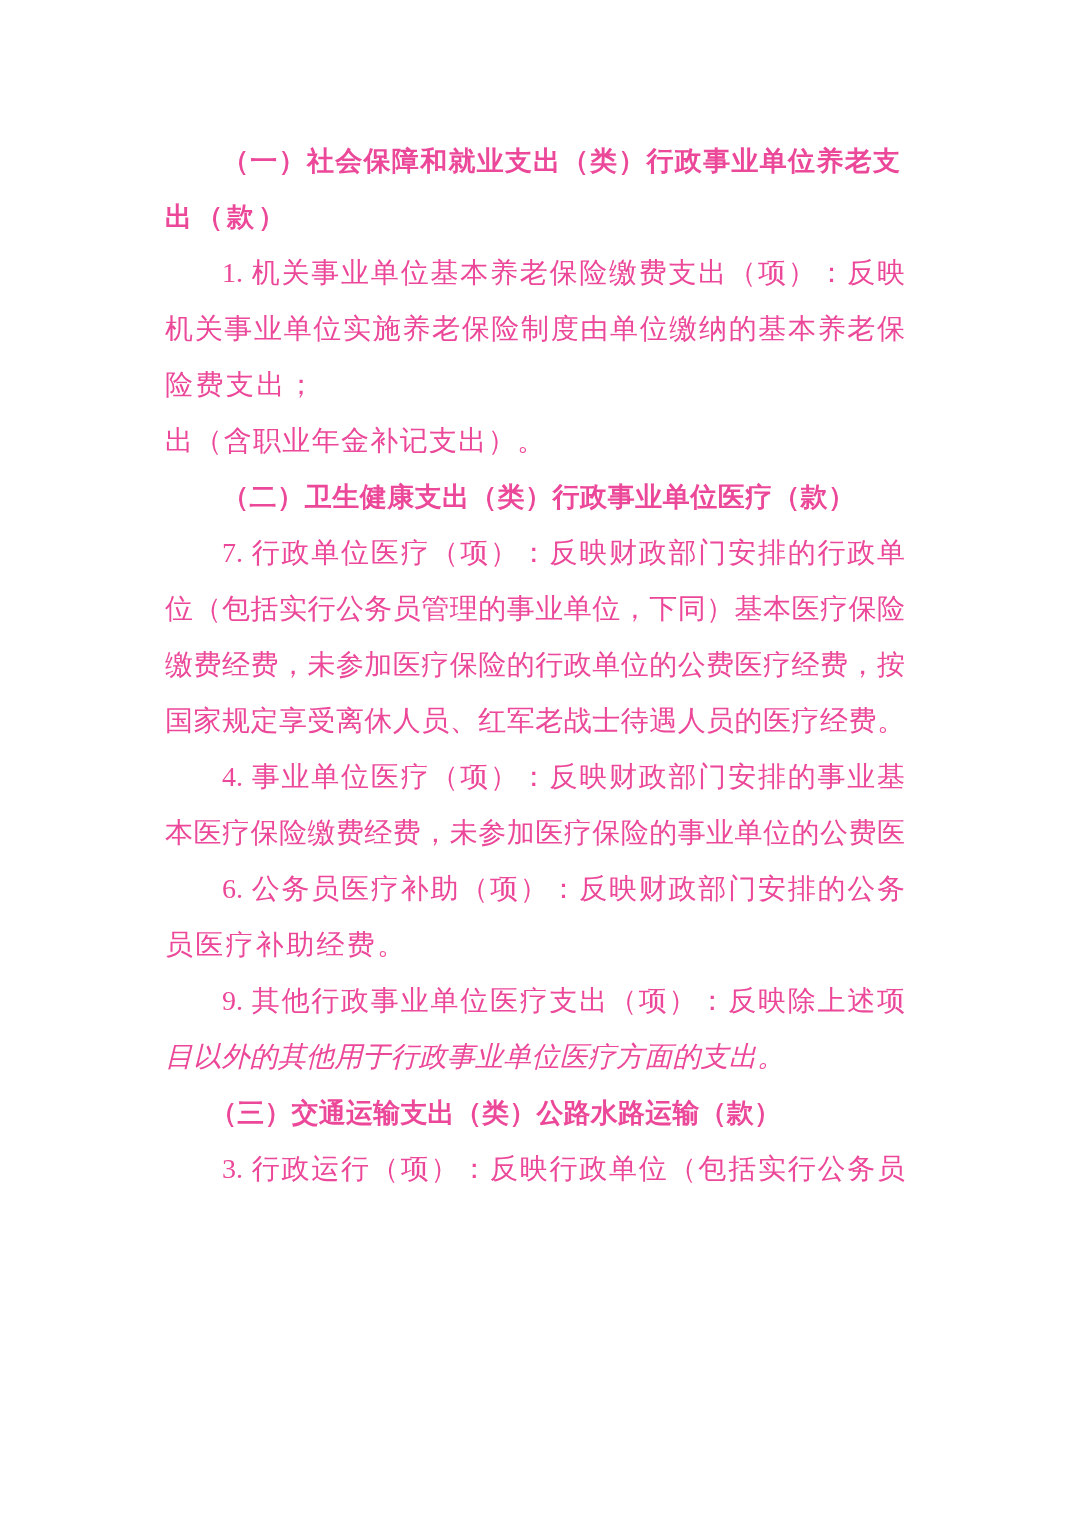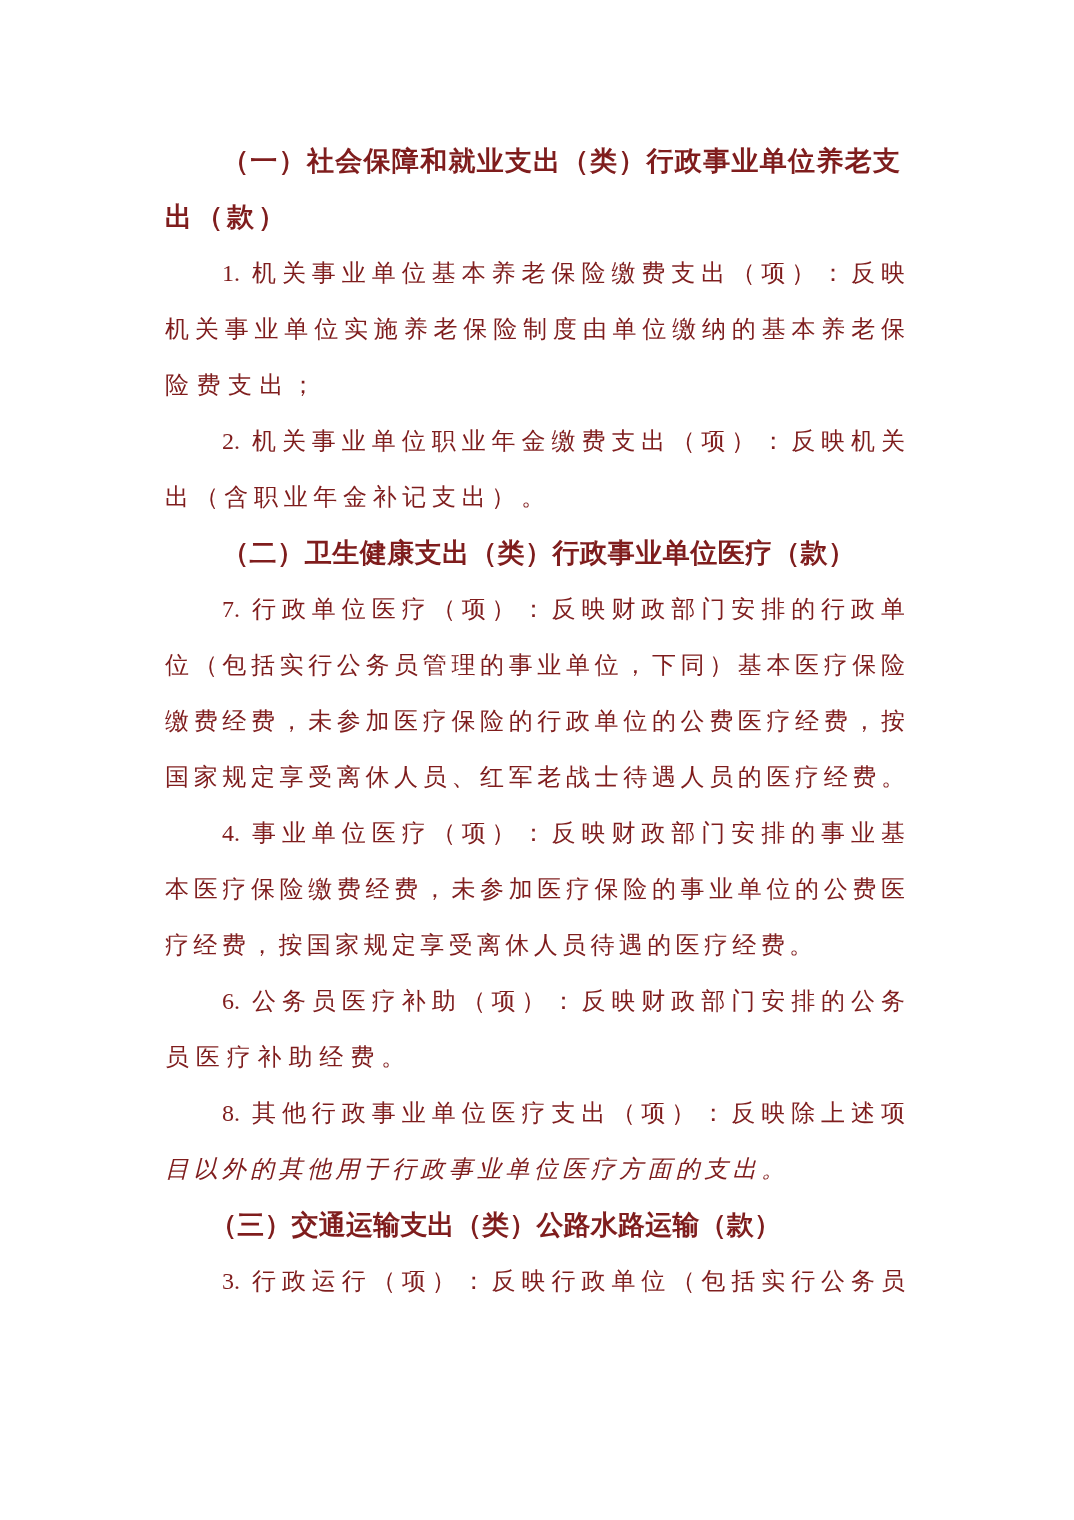--- a/index.html
+++ b/index.html
@@ -7,32 +7,32 @@
     padding: 0;
     background: #ffffff;
   }
   .page {
     position: relative;
     width: 1074px;
     height: 1520px;
     background: #ffffff;
     overflow: hidden;
     font-family: "Liberation Serif", "DejaVu Serif", serif;
-    color: #7f1d1d;
+    color: #ec4899;
   }
   .content {
     padding-top: 133px;
     padding-left: 165px;
     padding-right: 0;
   }
   
   .ln {
     height: 56px;
     line-height: 56px;
-    font-size: 24px;
+    font-size: 28px;
     text-align: justify;
     text-align-last: justify;
     text-justify: inter-character;
     letter-spacing: 0;
   }
   .b {
     font-weight: 700;
     font-size: 27px;
   }
   .ind { margin-left: 57px; }
@@ -59,48 +59,46 @@
       <div class="ln b ind w678">（一）社会保障和就业支出（类）行政事业单位养老支</div>
       <div class="ln b w120">出（款）</div>
 
       <div>
         <div class="ln ind w683">1. 机关事业单位基本养老保险缴费支出（项）：反映</div>
         <div class="ln w740">机关事业单位实施养老保险制度由单位缴纳的基本养老保</div>
         <div class="ln w150">险费支出；</div>
       </div>
 
       <div>
-        <div class="ln ind w683">2. 机关事业单位职业年金缴费支出（项）：反映机关</div>
         <div class="ln w380">出（含职业年金补记支出）。</div>
       </div>
     </div>
 
     <div>
       <div class="ln b ind w650">（二）卫生健康支出（类）行政事业单位医疗（款）</div>
 
       <div>
         <div class="ln ind w683">7. 行政单位医疗（项）：反映财政部门安排的行政单</div>
         <div class="ln w740">位（包括实行公务员管理的事业单位，下同）基本医疗保险</div>
         <div class="ln w740">缴费经费，未参加医疗保险的行政单位的公费医疗经费，按</div>
         <div class="ln w740">国家规定享受离休人员、红军老战士待遇人员的医疗经费。</div>
       </div>
 
       <div>
         <div class="ln ind w683">4. 事业单位医疗（项）：反映财政部门安排的事业基</div>
         <div class="ln w740">本医疗保险缴费经费，未参加医疗保险的事业单位的公费医</div>
-        <div class="ln w648">疗经费，按国家规定享受离休人员待遇的医疗经费。</div>
       </div>
 
       <div>
         <div class="ln ind w683">6. 公务员医疗补助（项）：反映财政部门安排的公务</div>
         <div class="ln w240">员医疗补助经费。</div>
       </div>
 
       <div>
-        <div class="ln ind w683">8. 其他行政事业单位医疗支出（项）：反映除上述项</div>
+        <div class="ln ind w683">9. 其他行政事业单位医疗支出（项）：反映除上述项</div>
         <div class="ln w620">目以外的其他用于行政事业单位医疗方面的支出。</div>
       </div>
     </div>
 
     <div>
       <div class="ln b ind w571">（三）交通运输支出（类）公路水路运输（款）</div>
 
       <div>
         <div class="ln ind w683">3. 行政运行（项）：反映行政单位（包括实行公务员</div>
       </div>

